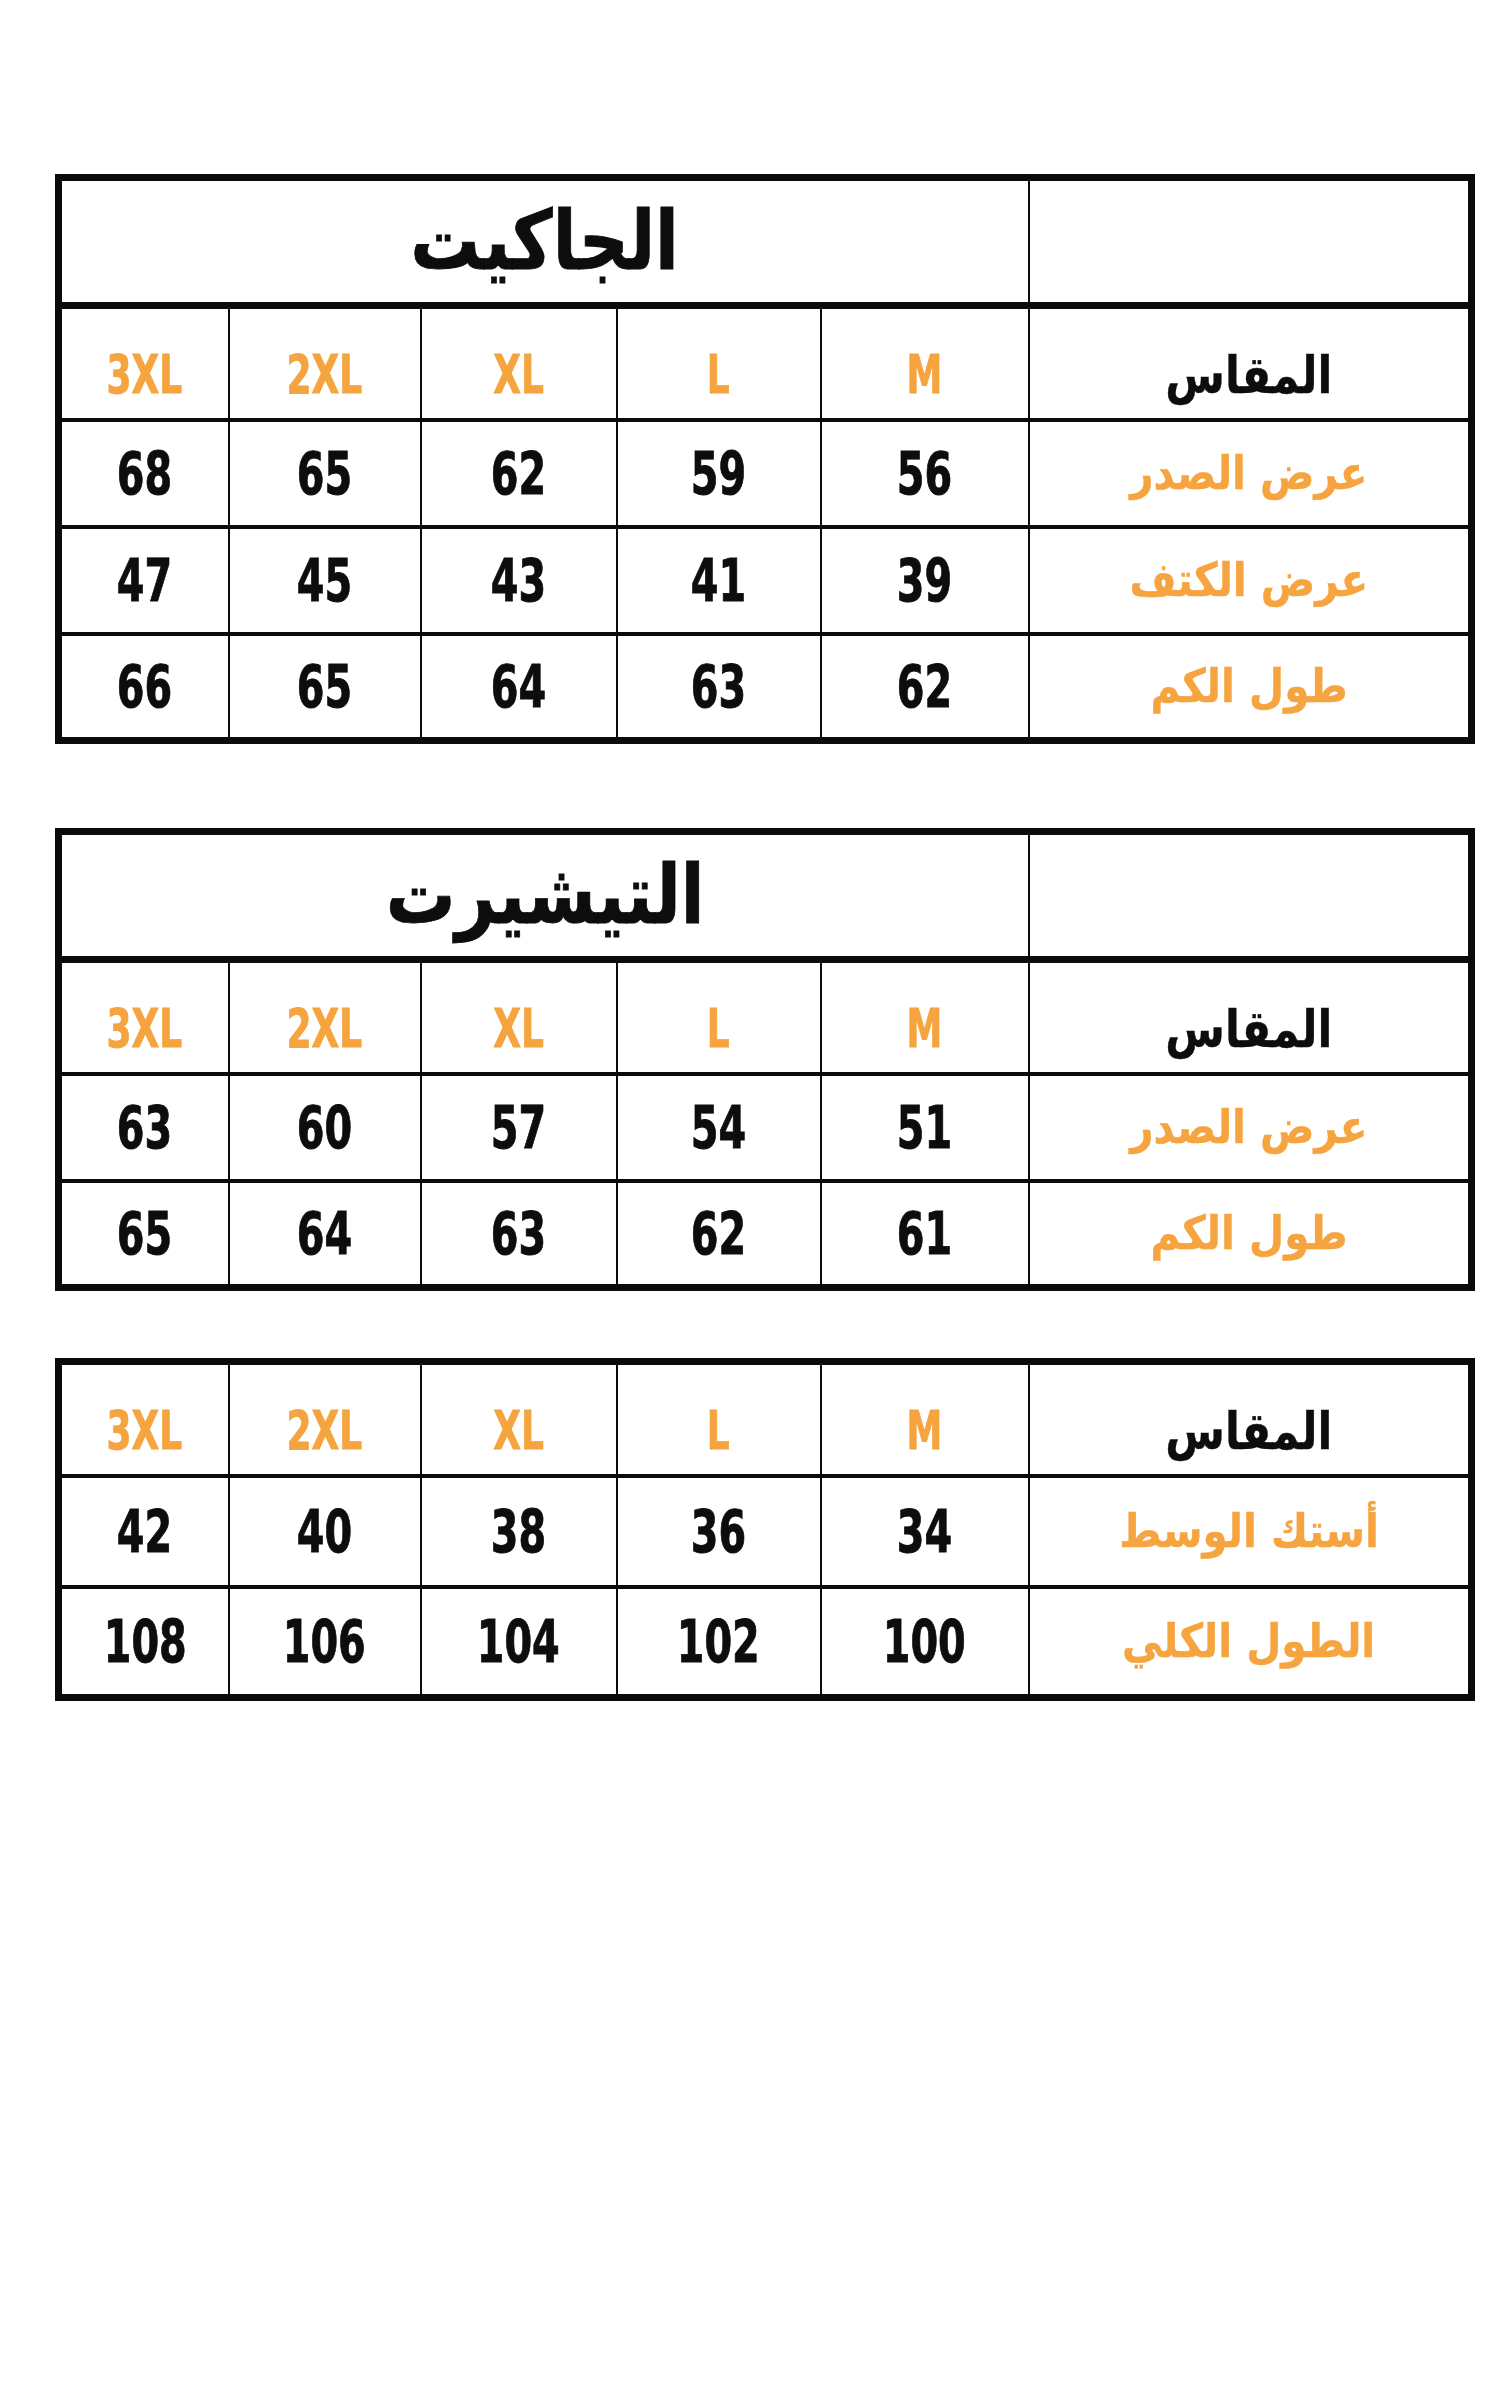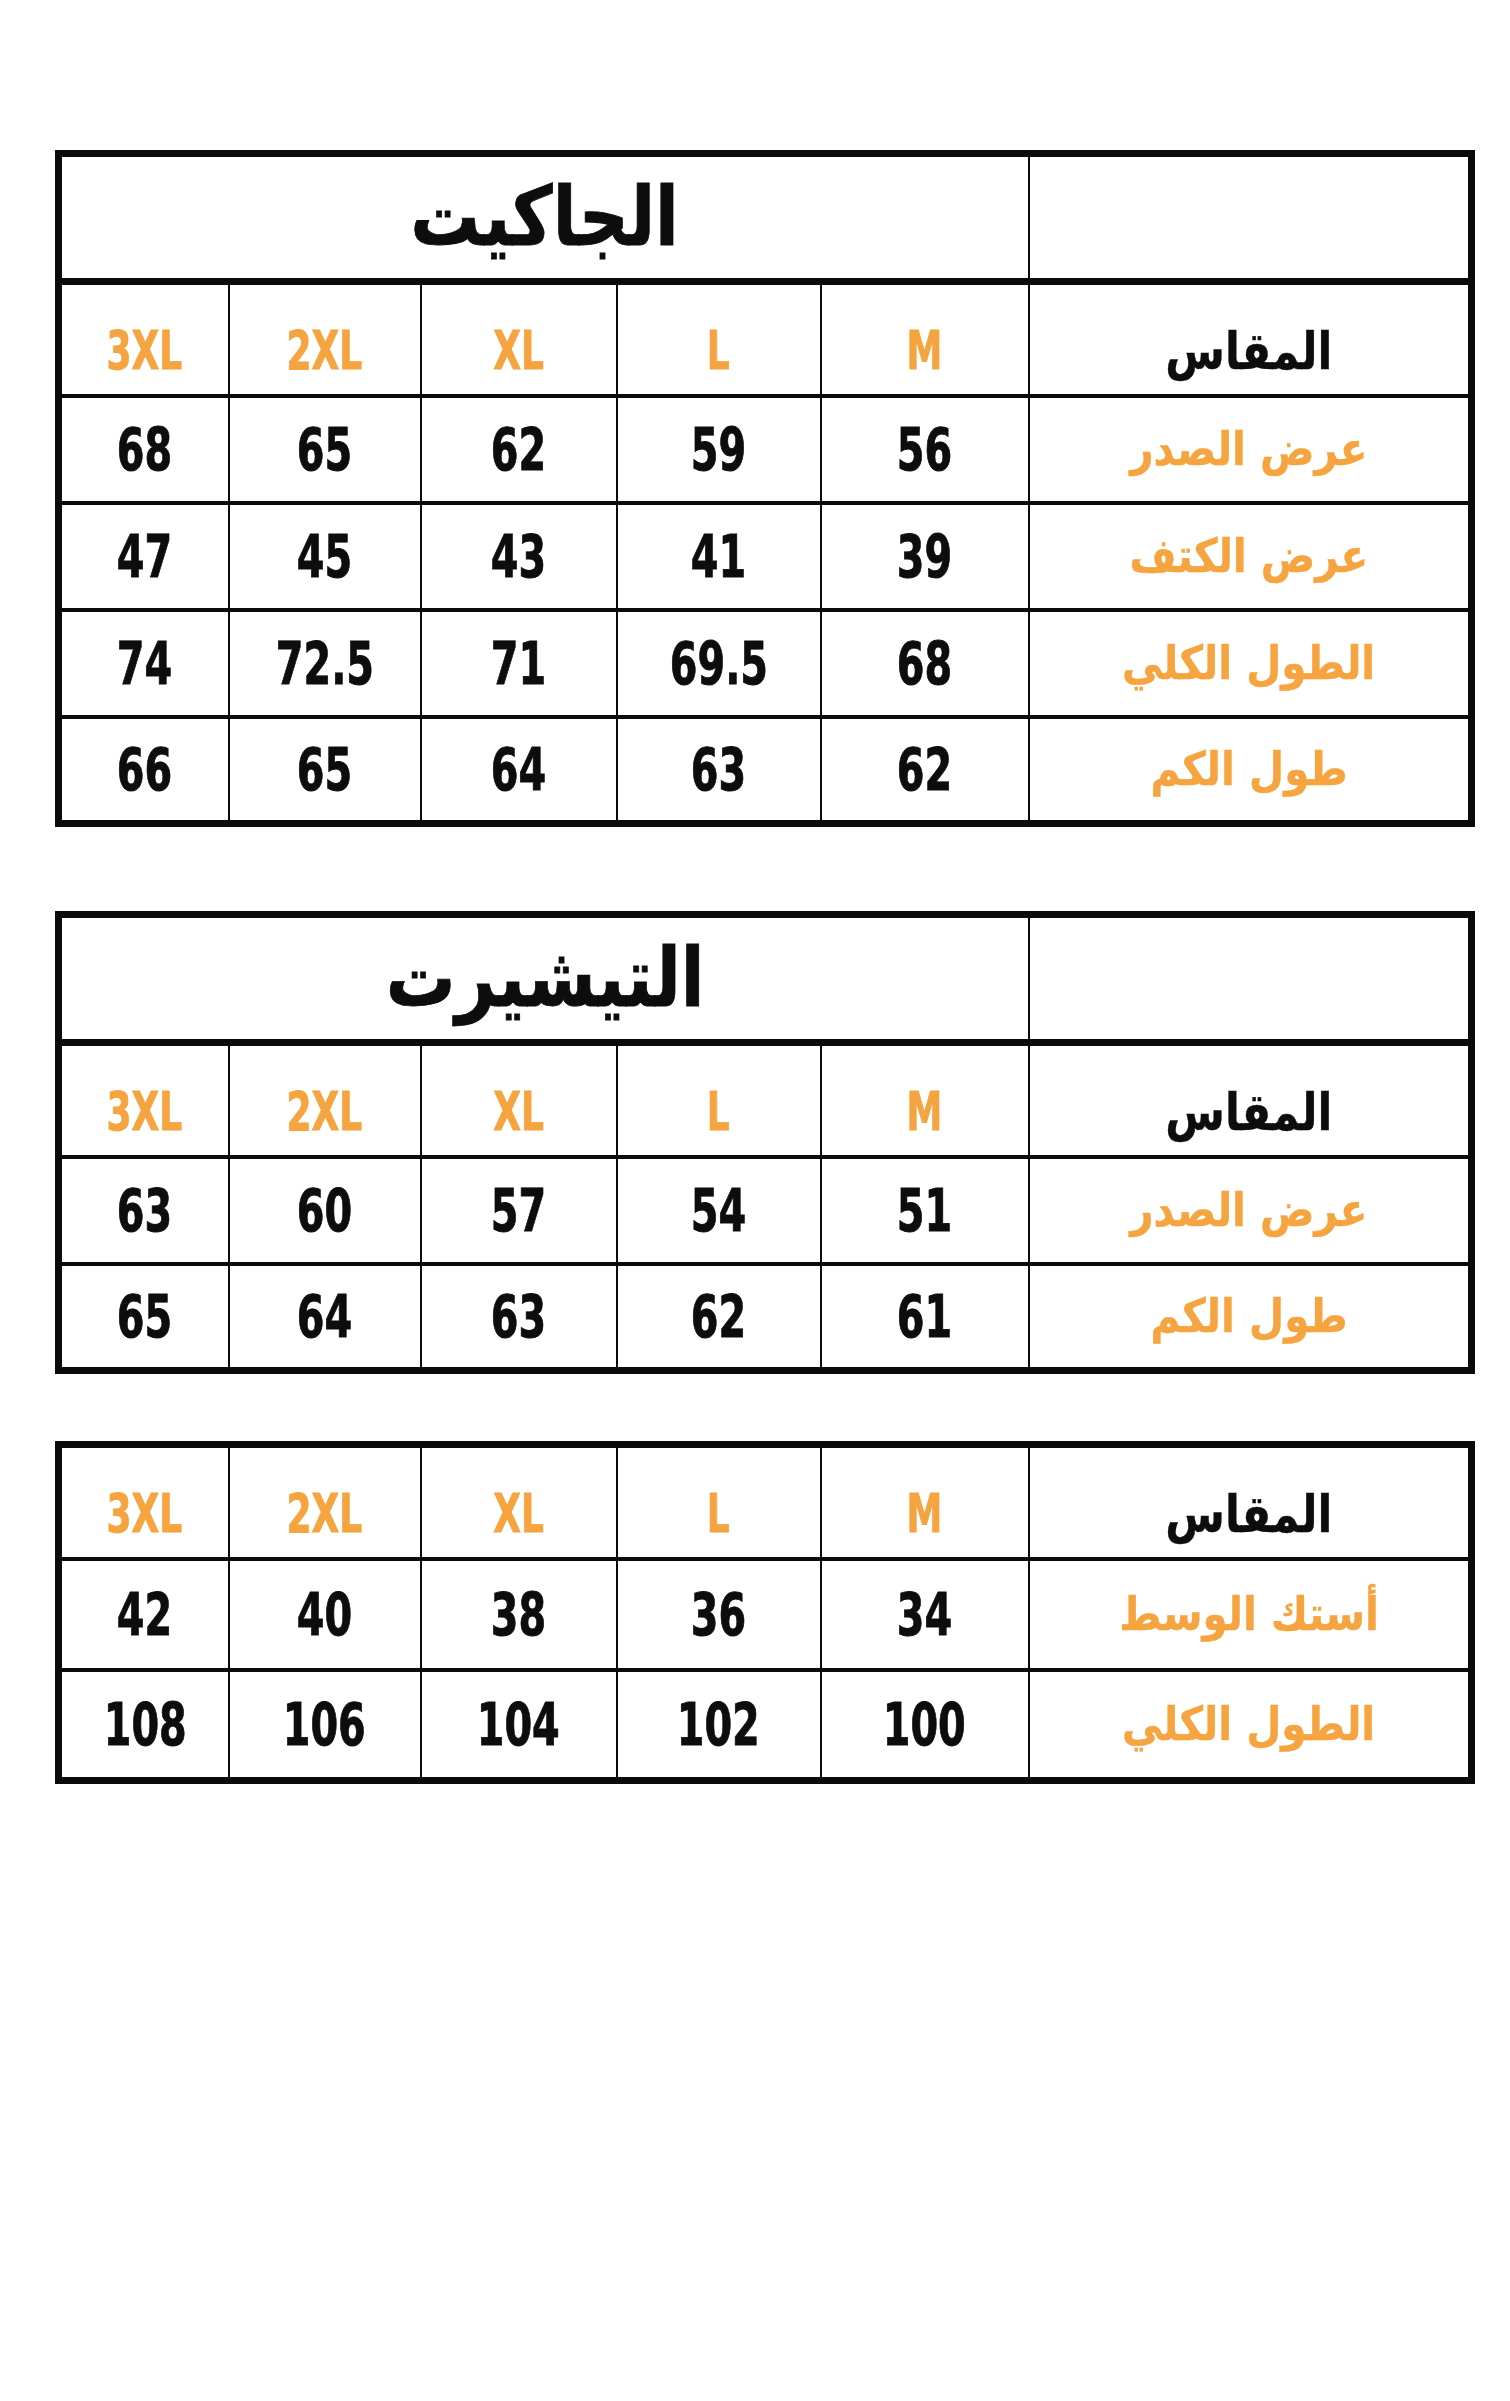--- a/index.html
+++ b/index.html
@@ -2,21 +2,21 @@
 <html lang="ar" style="font-size:12.5px"><head>
 <meta charset="utf-8">
 <style>
   * { margin:0; padding:0; box-sizing:border-box; }
   html,body { background:#ffffff; }
   body {
     width:1510px; height:2401px;
     font-family:"DejaVu Sans", sans-serif;
     overflow:hidden;
   }
-  .page { padding:150px 0 0 55px; }
+  .page { padding:150px 0 0 55px;margin-top:24px; }
 
   table.size-table {
     width:1414px;
     table-layout:fixed;
     border-collapse:collapse;
     border:7.8px solid #0b0b0b;
     background:#ffffff;
   }
   .tbl-1 { margin-bottom:84px; }
   .tbl-2 { margin-bottom:67px;padding-left:20px; }
@@ -113,28 +113,20 @@
         </tr>
         <tr class="data-row">
           <td><span class="num">47</span></td>
           <td><span class="num">45</span></td>
           <td><span class="num">43</span></td>
           <td><span class="num">41</span></td>
           <td><span class="num">39</span></td>
           <td><span class="row-label">عرض الكتف</span></td>
         </tr>
         <tr class="data-row">
-          <td><span class="num">74</span></td>
-          <td><span class="num">72.5</span></td>
-          <td><span class="num">71</span></td>
-          <td><span class="num">69.5</span></td>
-          <td><span class="num">68</span></td>
-          <td><span class="row-label">الطول الكلي</span></td>
-        </tr>
-        <tr class="data-row">
           <td><span class="num">66</span></td>
           <td><span class="num">65</span></td>
           <td><span class="num">64</span></td>
           <td><span class="num">63</span></td>
           <td><span class="num">62</span></td>
           <td><span class="row-label">طول الكم</span></td>
         </tr>
       </tbody>
   </table>
 

